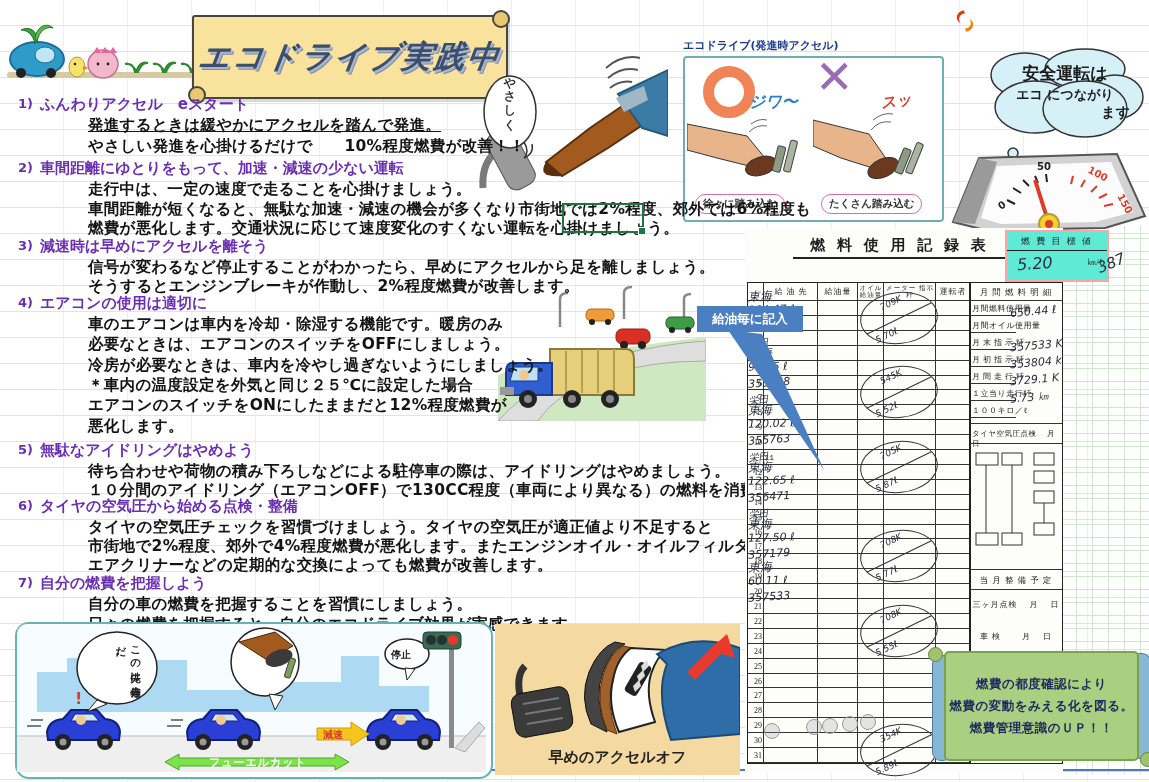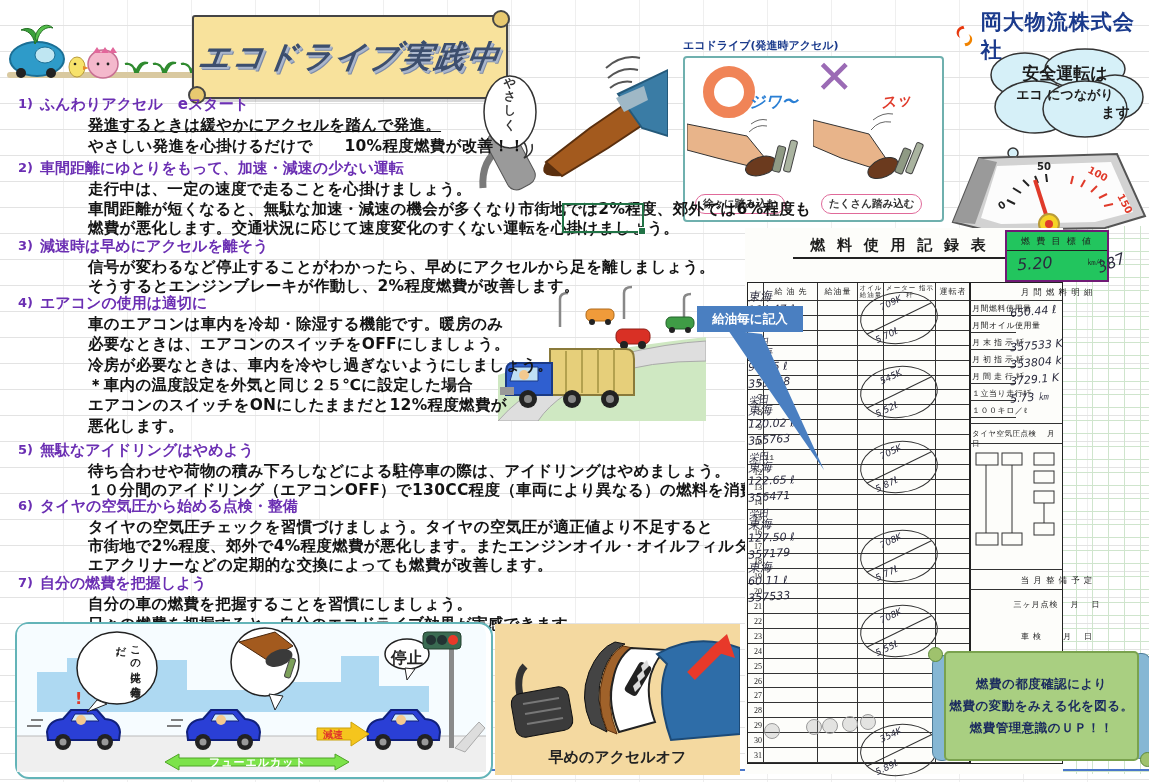--- a/index.html
+++ b/index.html
@@ -46,37 +46,37 @@
     border:1.5px solid #e06a9a;border-radius:10px;padding:2px 7px;white-space:nowrap;}
 
   
   .thought-text{position:absolute;text-align:center;color:#1c1c1c;font-weight:bold;}
 
   
   .sheet{position:absolute;left:745px;top:228px;width:318px;height:546px;background:#fdfdfa;z-index:2;
     font-family:"Liberation Serif","DejaVu Serif",serif;color:#1d1d1d;}
   .sheet-title{position:absolute;left:48px;top:8px;width:214px;text-align:center;font-size:15px;font-weight:bold;
     letter-spacing:4px;border-bottom:2px solid #222;padding-bottom:2px;}
-  .target-box{position:absolute;left:260px;top:2px;width:100px;height:48px;border:2px solid #701a75;background:#22c55e;}
+  .target-box{position:absolute;left:260px;top:2px;width:100px;height:48px;border:2px solid #fca5a5;background:#5eead4;}
   .target-head{height:18px;border-bottom:1px solid #222;font-size:9px;letter-spacing:2px;text-align:center;line-height:18px;}
   .hw{font-style:italic;color:#2b2b3e;font-family:"DejaVu Sans",sans-serif;}
   .grid{position:absolute;left:2px;top:54px;width:222px;height:480px;border:1.5px solid #222;}
   .grid .hrow{position:absolute;left:0;width:100%;border-bottom:1px solid #333;}
   .vline{position:absolute;top:0;bottom:0;width:0;border-left:1px solid #333;}
   .rownum{position:absolute;font-size:8px;width:14px;text-align:right;color:#222;}
   .colhead{position:absolute;top:0;height:18px;display:flex;align-items:center;justify-content:center;
     text-align:center;font-size:8px;letter-spacing:1px;line-height:1.05;}
   .circ{position:absolute;border:1.5px solid #333;border-radius:50%;transform:rotate(-6deg);}
   .circ .dline{position:absolute;left:2px;right:2px;top:50%;border-top:1px solid #333;transform:rotate(-20deg);}
   .circ .t1,.circ .t2{position:absolute;font-size:9px;transform:rotate(-20deg);}
   .stamp{position:absolute;border:1px solid #9a9a9a;border-radius:50%;background:rgba(150,150,150,.25);}
   .mpanel{position:absolute;left:224px;top:54px;width:92px;height:480px;border:1.5px solid #222;}
   .mrow-label{position:absolute;left:0;font-size:8px;letter-spacing:.5px;padding-left:2px;}
   .mline{position:absolute;left:0;width:46px;border-bottom:1px solid #333;}
-  .mtext{position:absolute;font-size:8.5px;letter-spacing:1px;text-align:center;width:100%;padding-left:41px;}
+  .mtext{position:absolute;font-size:8.5px;letter-spacing:1px;text-align:center;width:100%;}
   .ebox{position:absolute;left:0;width:90px;border:1px solid #222;}
 
   
   .callout{position:absolute;left:697px;top:306px;width:106px;height:26px;background:#4a7fc1;color:#fff;
     font-size:12.5px;font-weight:bold;display:flex;align-items:center;justify-content:center;z-index:3;}
 
   
   .selbox{position:absolute;left:562px;top:203px;width:78px;height:26px;border:2px solid #217346;z-index:3;}
   .selbox::after{content:"";position:absolute;right:-4px;bottom:-4px;width:6px;height:6px;background:#217346;border:1px solid #fff;}
 
@@ -131,21 +131,20 @@
     <div class="curl" style="right:-4px;top:-7px;"></div>
     <div class="curl" style="left:-6px;bottom:-7px;"></div>
     <span class="banner-title">エコドライブ実践中</span>
   </div>
 
   <div class="logo">
     <svg width="26" height="26" viewBox="0 0 24 24">
       <path d="M11 2 C4 3 2 11 8 14 C5 10 7 5 12 5 Z" fill="#e8380d"></path>
       <path d="M13 22 C20 21 22 13 16 10 C19 14 17 19 12 19 Z" fill="#f08300"></path>
     </svg>
-    <span class="logo-name">岡大物流株式会社</span>
   </div>
 
   <div id="tips">
       <div class="tip-num" style="left: 18px; top: 96px;">1)</div>
       <div class="tip-head" style="left: 40px; top: 95px;">ふんわりアクセル　eスタート</div>
       <div class="tip-line" style="left: 88px; top: 115px; z-index: 1; text-decoration: underline;">発進するときは緩やかにアクセルを踏んで発進。</div>
       <div class="tip-line" style="left: 88px; top: 135.5px; z-index: 1;">やさしい発進を心掛けるだけで　　10%程度燃費が改善！！</div>
       <div class="tip-num" style="left: 18px; top: 160px;">2)</div>
       <div class="tip-head" style="left: 40px; top: 159px;">車間距離にゆとりをもって、加速・減速の少ない運転</div>
       <div class="tip-line" style="left: 88px; top: 179px; z-index: 1;">走行中は、一定の速度で走ることを心掛けましょう。</div>
@@ -559,21 +558,21 @@
       <rect x="406" y="8" width="38" height="17" rx="4" fill="#3a6b52" stroke="#23402f"></rect>
       <circle cx="414" cy="16" r="5" fill="#233"></circle>
         <circle cx="425" cy="16" r="5" fill="#233"></circle>
         <circle cx="436" cy="16" r="5" fill="#e8392a"></circle>
       <polygon points="438,124 462,98 468,104 448,128" fill="#ddd" stroke="#aaa"></polygon>
       <polygon points="300,104 334,104 334,98 352,110 334,122 334,116 300,116" fill="#f5c51d" stroke="#caa10a"></polygon>
       <polygon points="148,138 162,130 162,134 318,134 318,130 332,138 318,146 318,142 162,142 162,146" fill="#7de34a" stroke="#4ea426"></polygon>
     </svg>
     <div class="abs" style="left:82px;top:14px;width:44px;height:64px;font-size:10.5px;font-weight:bold;color:#222;
          writing-mode:vertical-rl;letter-spacing:1px;line-height:1.4;">この先は赤信号だ。</div>
-    <div class="abs" style="left:374px;top:24px;font-size:16px;font-weight:bold;color:#222;">停止</div>
+    <div class="abs" style="left:374px;top:24px;font-size:10px;font-weight:bold;color:#222;">停止</div>
     <div class="abs" style="left:306px;top:104px;font-size:10px;font-weight:bold;color:#e03a2a;">減速</div>
     <div class="abs" style="left:192px;top:131px;font-size:11px;font-weight:bold;color:#fff;letter-spacing:1px;">フューエルカット</div>
   </div>
 
   <div class="accel-panel">
     <svg width="245" height="120" viewBox="0 0 245 120">
       <path d="M30 42 q-10 10 -4 34" stroke="#333" stroke-width="7" fill="none"></path>
       <rect x="18" y="66" width="58" height="44" rx="10" transform="rotate(-10 47 88)" fill="#3b3b3b" stroke="#111"></rect>
       <g stroke="#777" stroke-width="2">
           <line x1="28" y1="80" x2="64" y2="74"></line>

